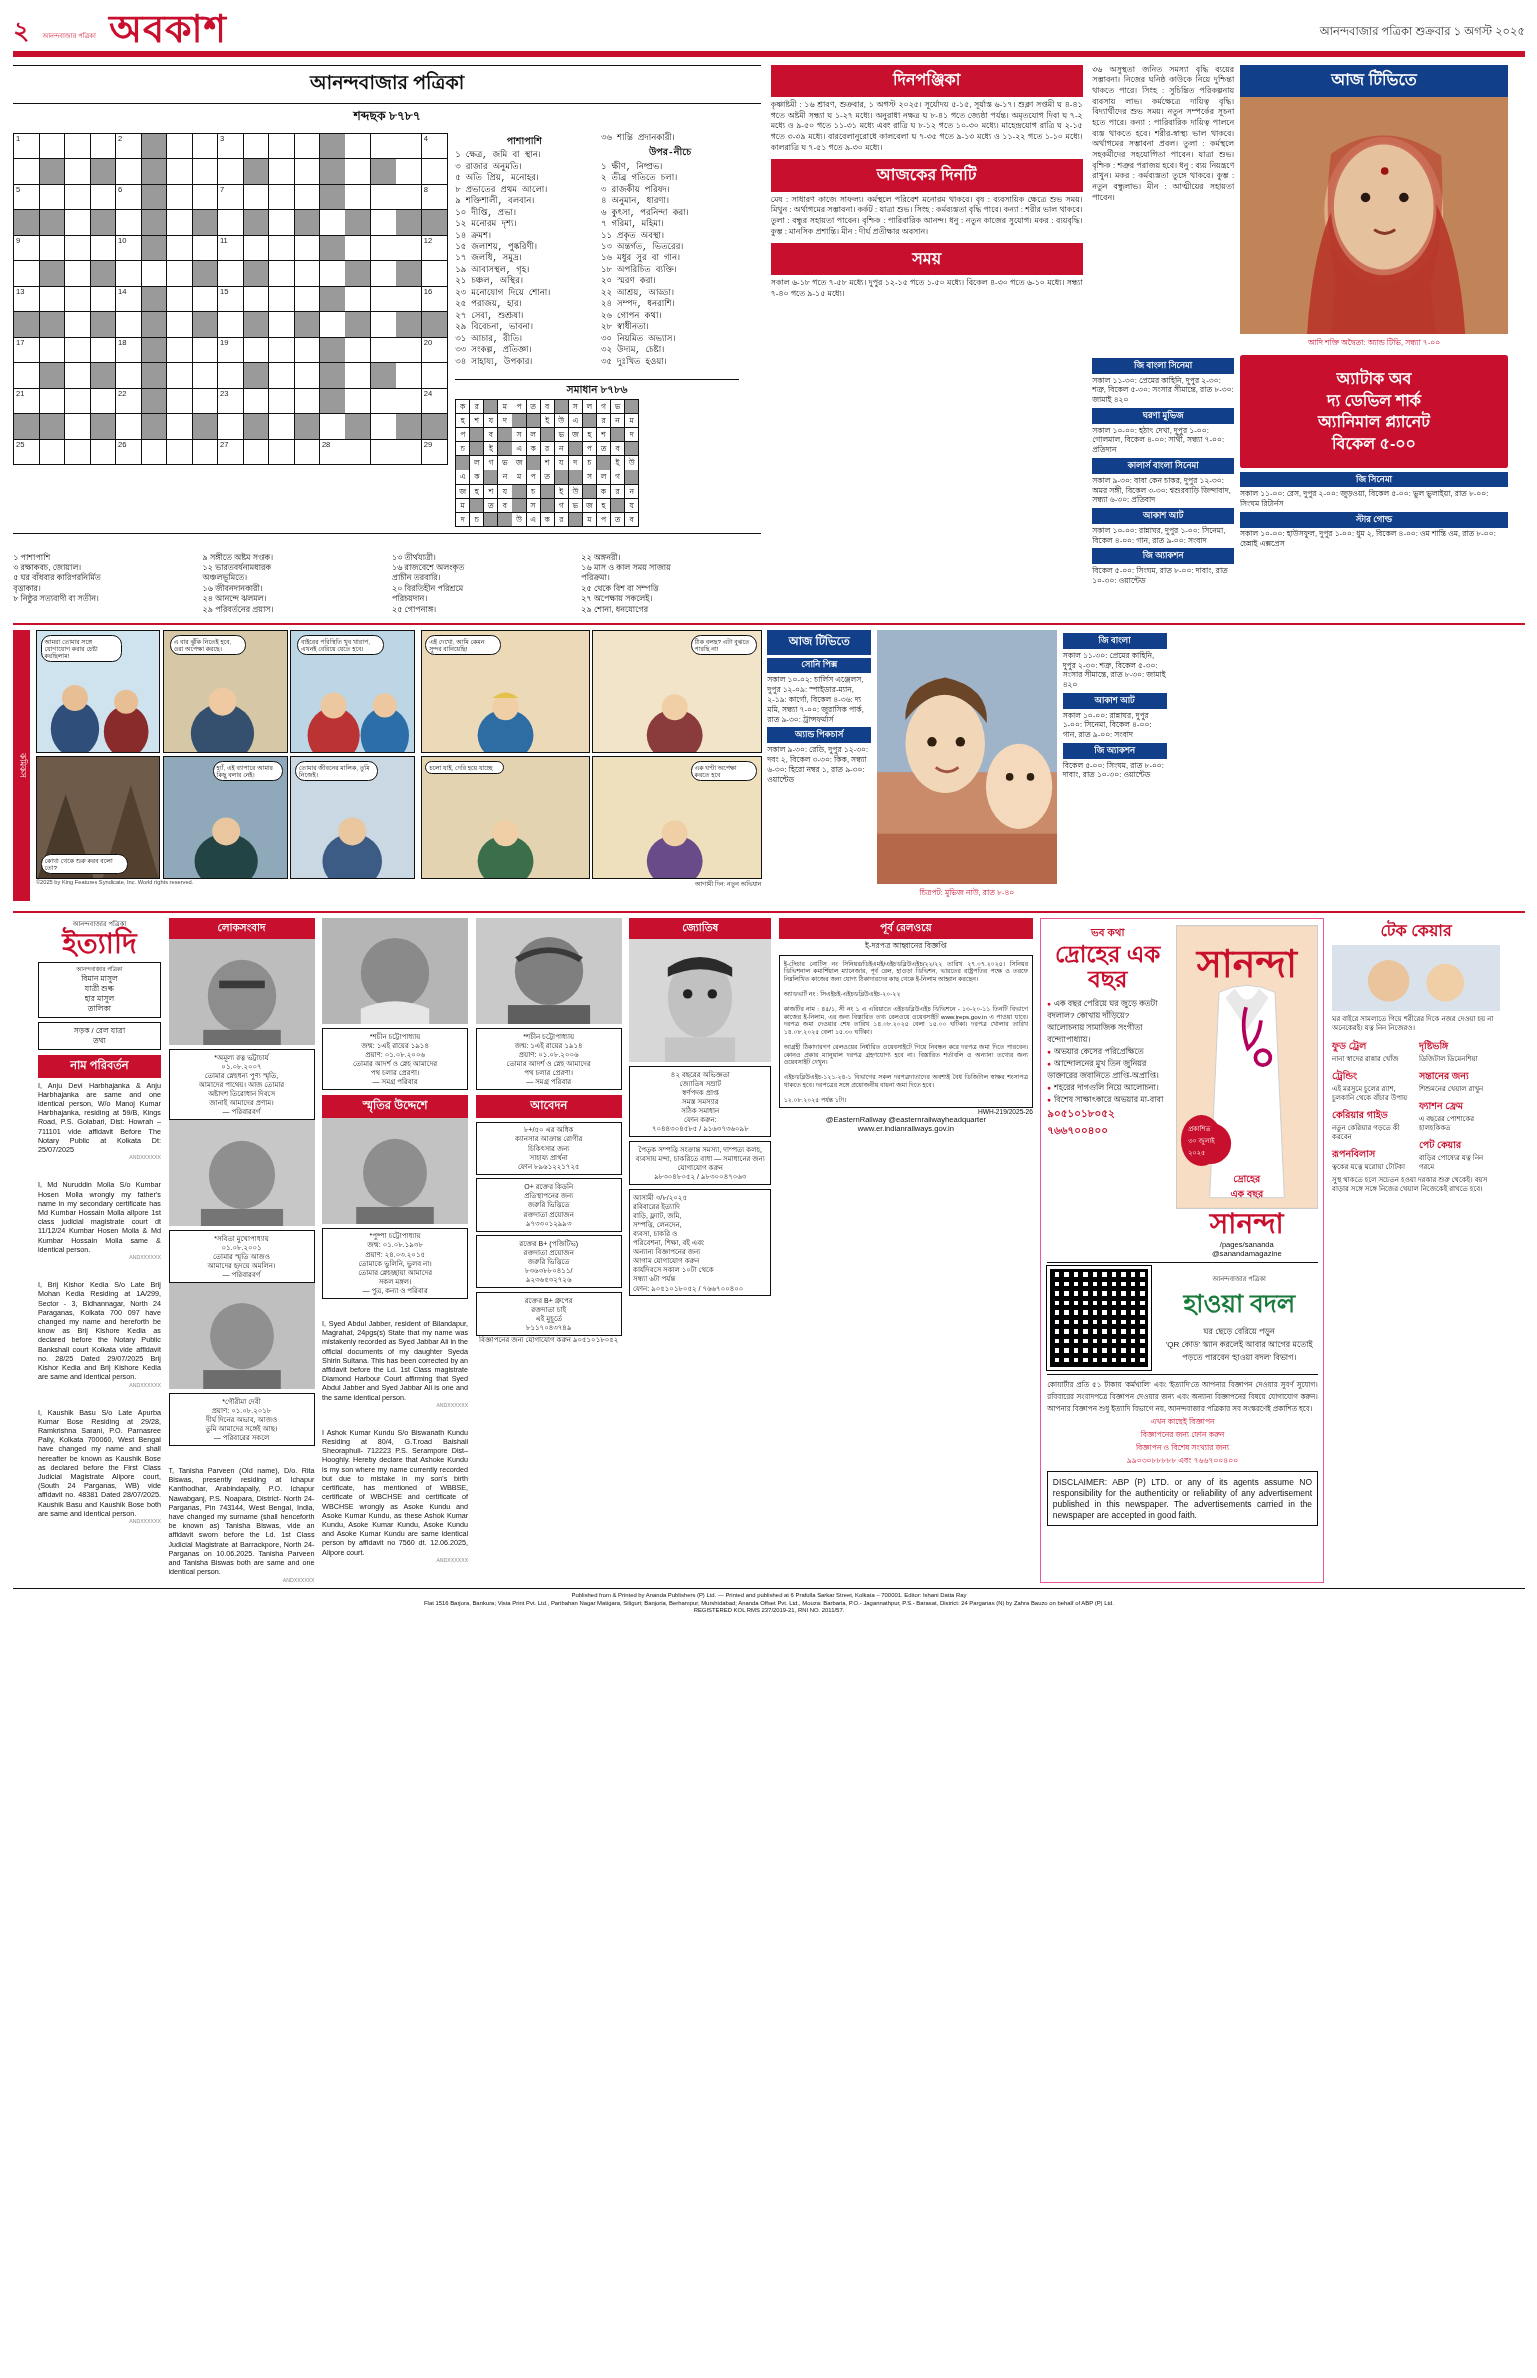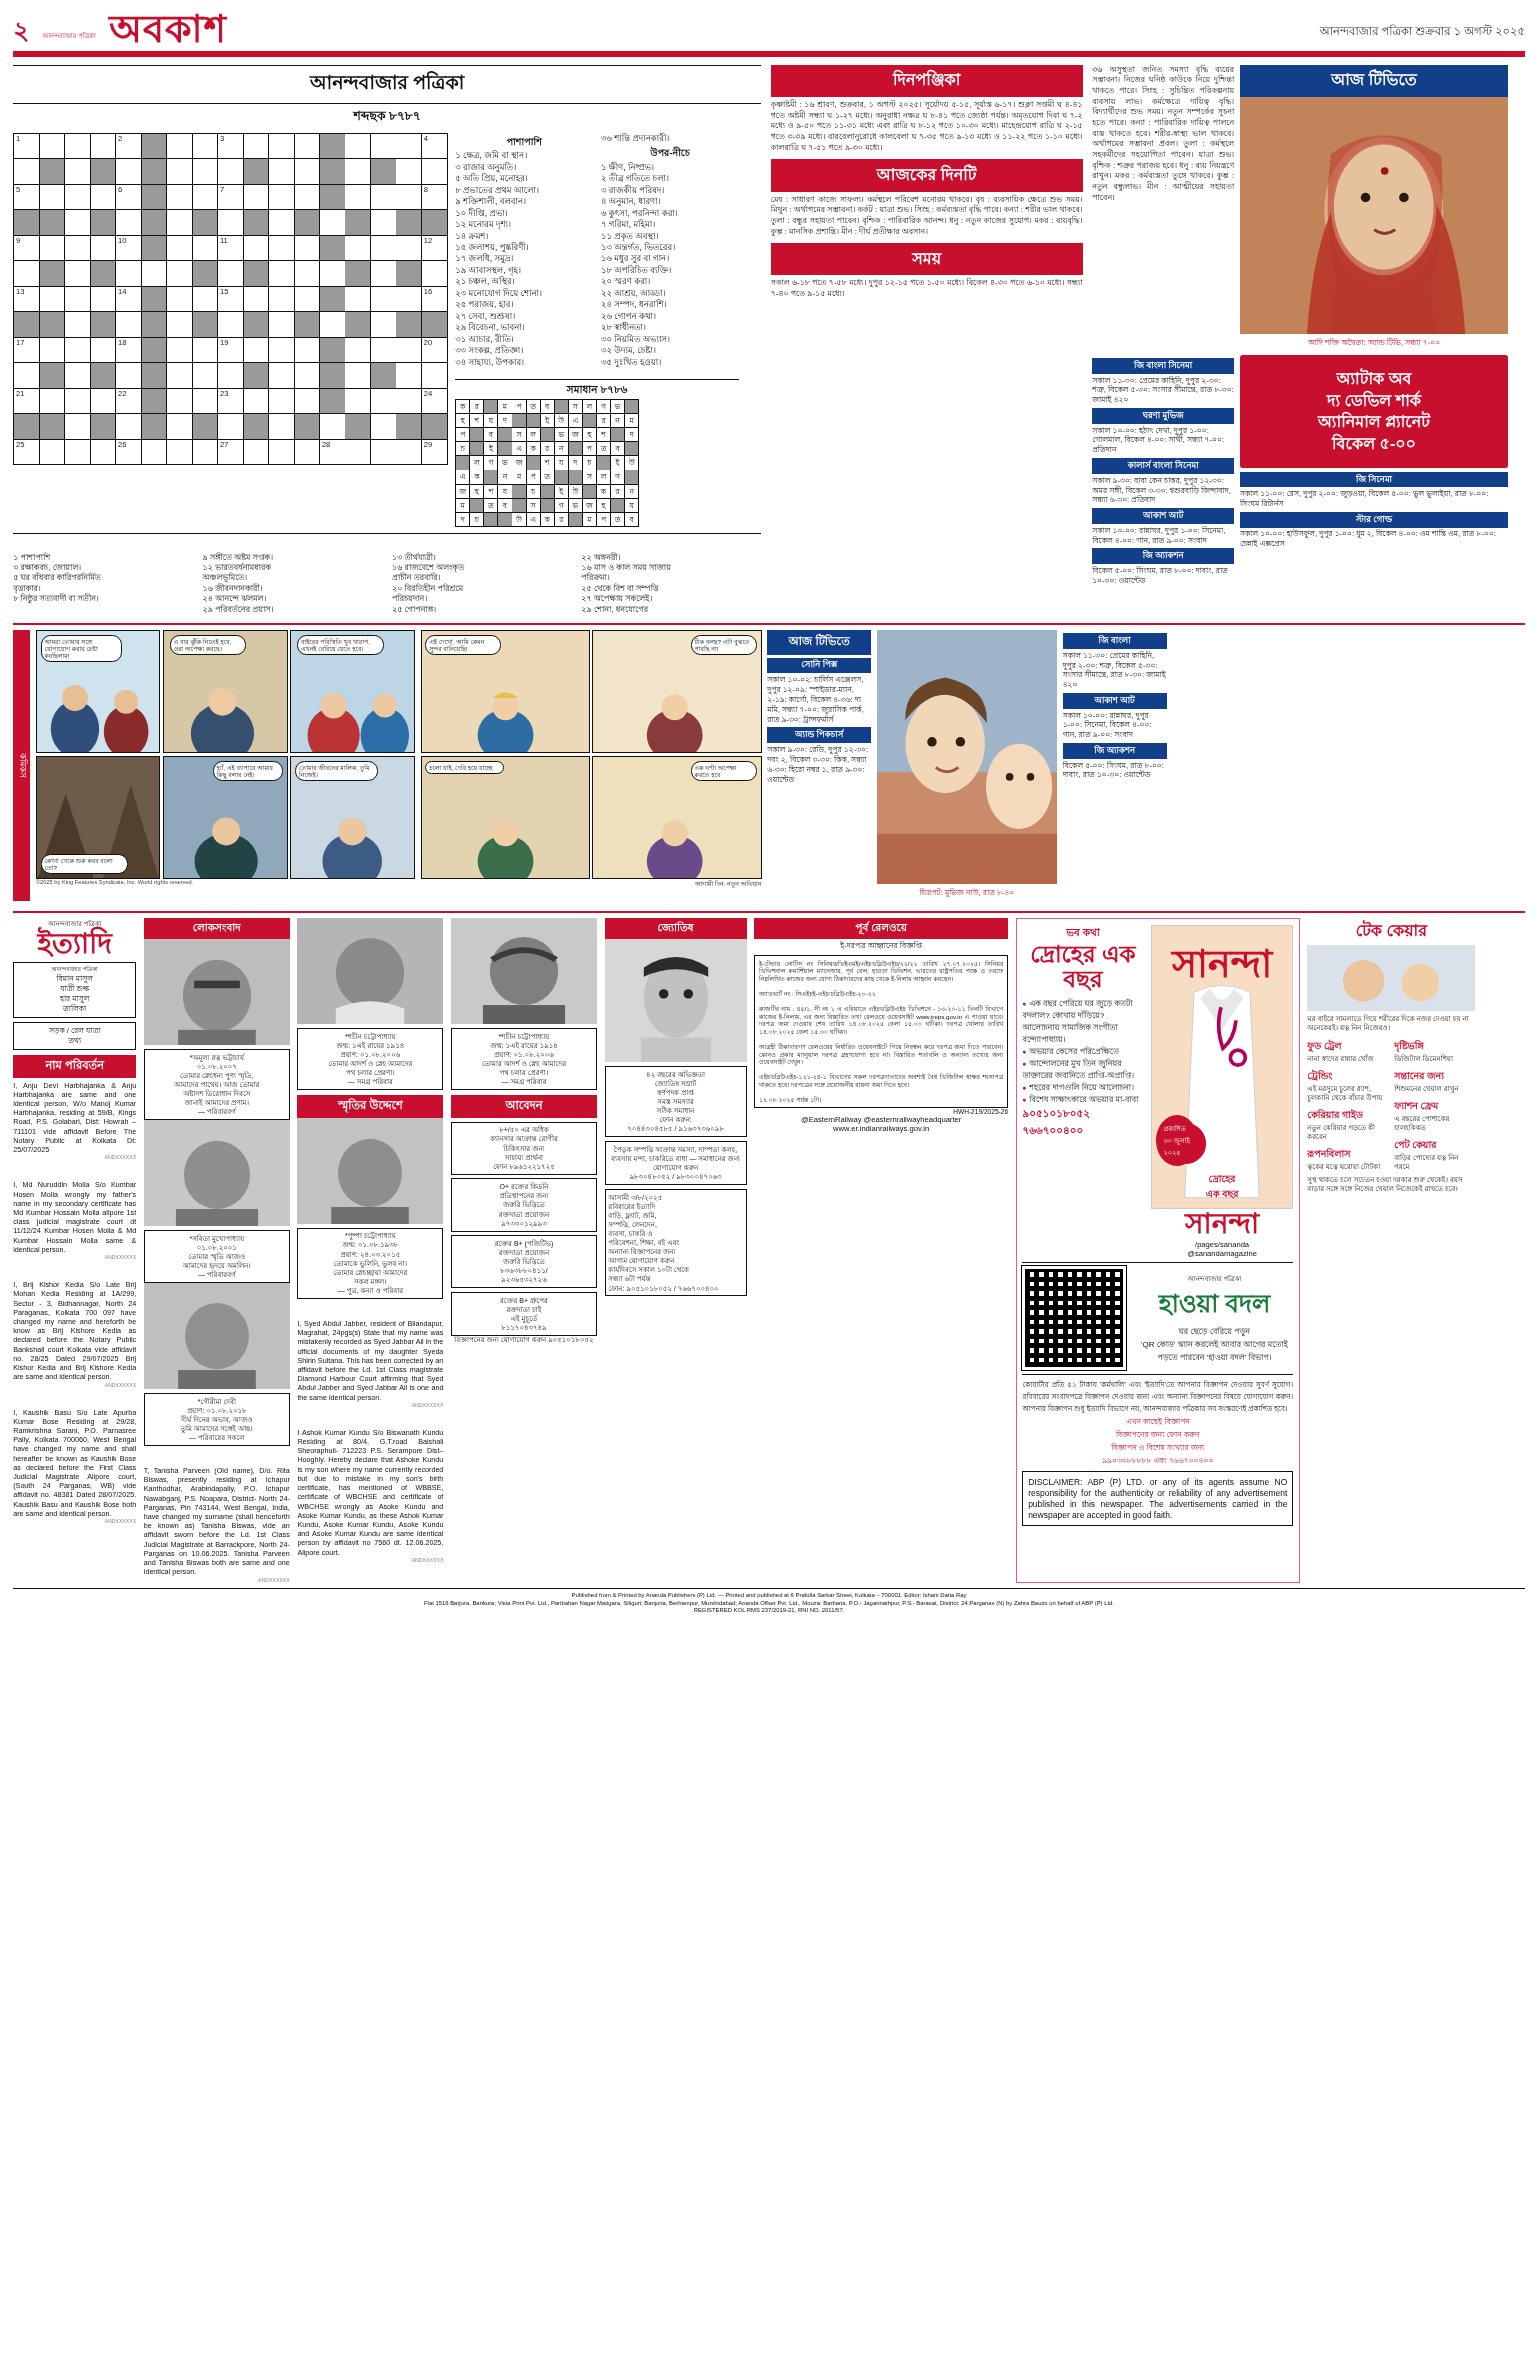--- a/index.html
+++ b/index.html
@@ -46,40 +46,40 @@
   .sol-grid div { background:#fff; font-size:7.6px; text-align:center; line-height:13.2px; }
   .sol-grid div.blk { background:#9a9a9a; }
 
   .bottom-clues { display:flex; gap:9.5px; font-size:8px; line-height:1.3; margin-top:5.7px; border-top:0.9px solid #111; padding-top:19px;}
   .bottom-clues div { flex:1; }
 
   
   .boxhead { background:#c8102e; color:#fff; text-align:center; font-size:16px; font-weight:bold; padding:2.8px 0; }
   .boxhead.blue { background:#123f8a; }
   .tiny { font-size:7.9px; line-height:1.35; text-align:justify; }
-  .twocol { column-count:2; column-gap:7.6px; }
+  .twocol { column-count:2; column-gap:7.6px;font-family:Liberation Mono, monospace; }
 
   
   .tv-photo { width:100%; height:237px; object-fit:cover; display:block; }
   .photo-cap { font-size:7.6px; color:#c8102e; text-align:center; padding:2px 0; }
   .promo { background:#c8102e; color:#fff; text-align:center; font-weight:bold; font-size:16px; line-height:1.35; padding:13.2px 5.7px; border-radius:2.8px; }
   .chanlist { font-size:7.6px; line-height:1.3; }
   .chan-head { background:#123f8a; color:#fff; text-align:center; font-size:8.5px; font-weight:bold; padding:0.9px 0; margin:2.8px 0 1.9px; }
 
   
   .comics { display:flex; gap:5.7px; margin-top:7.6px; border-top:2.8px solid #c8102e; padding-top:5.7px; }
   .comic-strip { width:379px; }
   .strip-row { display:flex; gap:2.8px; }
   .panel { flex:1; border:0.9px solid #111; height:123px; position:relative; overflow:hidden; }
   .bubble { position:absolute; background:#fff; border:0.9px solid #111; border-radius:9.5px; font-size:6.2px; padding:1.9px 2.8px; line-height:1.15; }
   .movie-photo { height:254px; object-fit:cover; display:block; width:100%; }
   .red-vert { width:17px; background:#c8102e; color:#fff; font-size:8.5px; writing-mode:vertical-rl; text-align:center; padding:5.7px 0; }
 
   
-  .lower { display:flex; gap:7.6px; margin-top:9.5px; border-top:2.8px solid #c8102e; padding-top:5.7px; }
+  .lower { display:flex; gap:7.6px; margin-top:9.5px; border-top:2.8px solid #c8102e; padding-top:5.7px;justify-content:center; }
   .itadi-col { width:123px; }
   .itadi-title { font-size:28px; font-weight:bold; color:#c8102e; text-align:center; line-height:1; }
   .mini-box { border:0.9px solid #111; font-size:7.6px; padding:2.8px; margin-top:3.8px; text-align:center; line-height:1.35; }
   .redbar { background:#c8102e; color:#fff; text-align:center; font-size:11.4px; font-weight:bold; padding:1.9px 0; margin-top:4.7px;}
   .eng { font-size:7.2px; line-height:1.28; text-align:justify;margin-top:20px; }
   .ad-id { font-size:5.2px; color:#888; text-align:right; }
 
   .col-classified { width:146px; }
   .cl-head { background:#c8102e; color:#fff; text-align:center; font-size:10.4px; font-weight:bold; padding:1.9px 0; }
   .portrait { width:100%; height:106px; object-fit:cover; display:block; filter:grayscale(1); }

